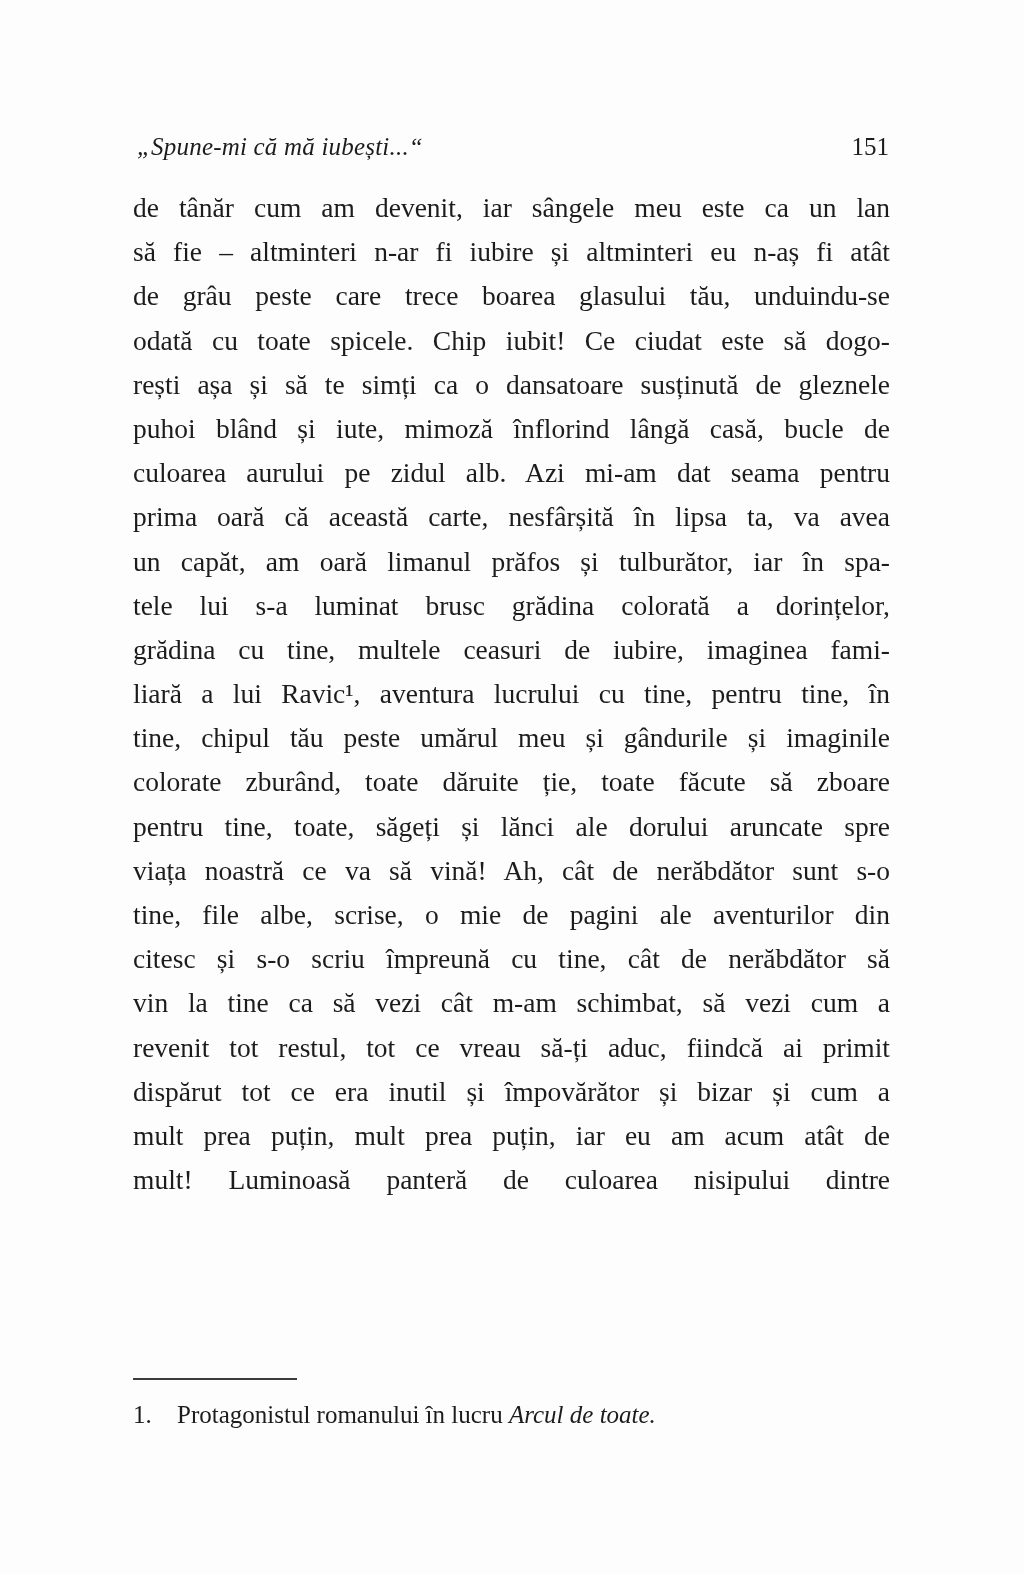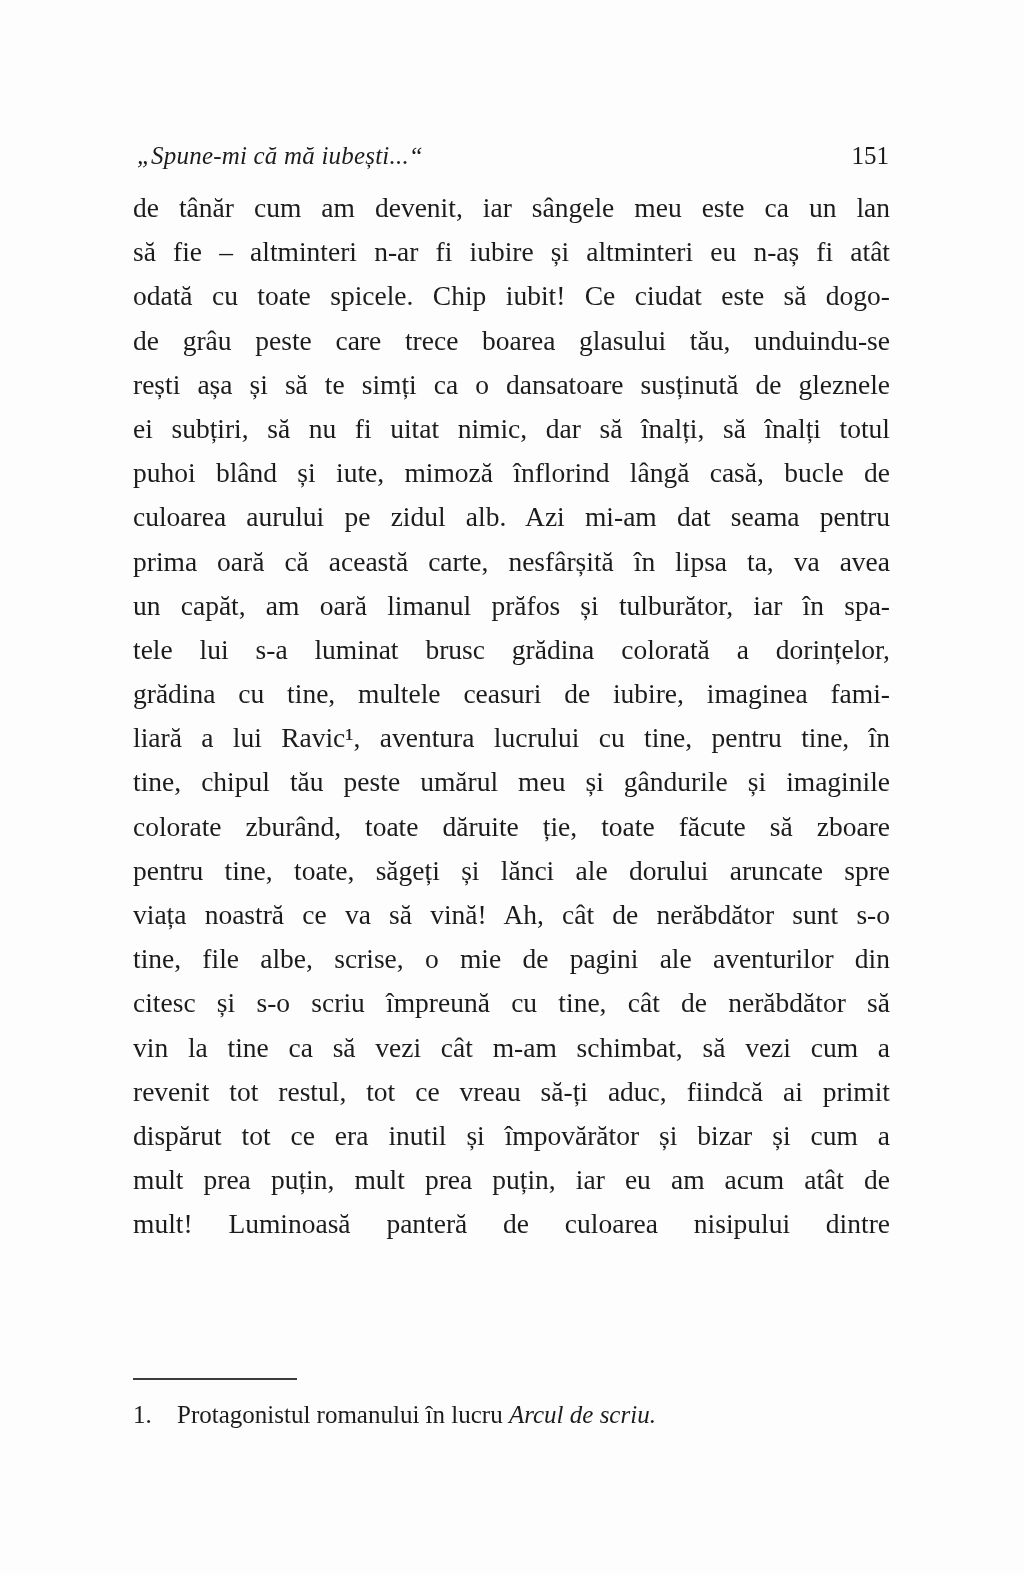--- a/index.html
+++ b/index.html
@@ -26,21 +26,20 @@
     justify-content: space-between;
     align-items: baseline;
   }
   .running-title {
     font-style: italic;
     font-size: 25px;
     letter-spacing: 0.2px;
   }
   .page-number {
     font-size: 25px;
-    margin-top: 9px;
   }
   .body-text {
     position: absolute;
     left: 133px;
     width: 757px;
     top: 186px;
     font-size: 27.5px;
   }
   .body-text .line {
     height: 44.2px;
@@ -80,24 +79,23 @@
 <div class="page">
 
   <div class="header">
     <span class="running-title">„Spune-mi că mă iubești...“</span>
     <span class="page-number">151</span>
   </div>
 
   <div class="body-text">
       <div class="line">de tânăr cum am devenit, iar sângele meu este ca un lan</div>
       <div class="line">să fie – altminteri n-ar fi iubire și altminteri eu n-aș fi atât</div>
+      <div class="line">de grâu peste care trece boarea glasului tău, unduindu-se</div>
       <div class="line">odată cu toate spicele. Chip iubit! Ce ciudat este să dogo-</div>
-      <div class="line">de grâu peste care trece boarea glasului tău, unduindu-se</div>
       <div class="line">rești așa și să te simți ca o dansatoare susținută de gleznele</div>
-      <div class="line">ei subțiri, să nu fi uitat nimic, dar să înalți, să înalți totul</div>
       <div class="line">puhoi blând și iute, mimoză înflorind lângă casă, bucle de</div>
       <div class="line">culoarea aurului pe zidul alb. Azi mi-am dat seama pentru</div>
       <div class="line">prima oară că această carte, nesfârșită în lipsa ta, va avea</div>
       <div class="line">un capăt, am oară limanul prăfos și tulburător, iar în spa-</div>
       <div class="line">tele lui s-a luminat brusc grădina colorată a dorințelor,</div>
       <div class="line">grădina cu tine, multele ceasuri de iubire, imaginea fami-</div>
       <div class="line">liară a lui Ravic¹, aventura lucrului cu tine, pentru tine, în</div>
       <div class="line">tine, chipul tău peste umărul meu și gândurile și imaginile</div>
       <div class="line">colorate zburând, toate dăruite ție, toate făcute să zboare</div>
       <div class="line">pentru tine, toate, săgeți și lănci ale dorului aruncate spre</div>
@@ -107,16 +105,16 @@
       <div class="line">vin la tine ca să vezi cât m-am schimbat, să vezi cum a</div>
       <div class="line">revenit tot restul, tot ce vreau să-ți aduc, fiindcă ai primit</div>
       <div class="line">dispărut tot ce era inutil și împovărător și bizar și cum a</div>
       <div class="line">mult prea puțin, mult prea puțin, iar eu am acum atât de</div>
       <div class="line">mult! Luminoasă panteră de culoarea nisipului dintre</div>
     </div>
 
   <div class="footnote-rule"></div>
 
   <div class="footnote">
-    <span class="fn-number">1.</span><span>Protagonistul romanului în lucru </span><span class="italic">Arcul de scriu.</span>
+    <span class="fn-number">1.</span><span>Protagonistul romanului în lucru </span><span class="italic">Arcul de toate.</span>
   </div>
 
 </div>
 
 </body></html>

